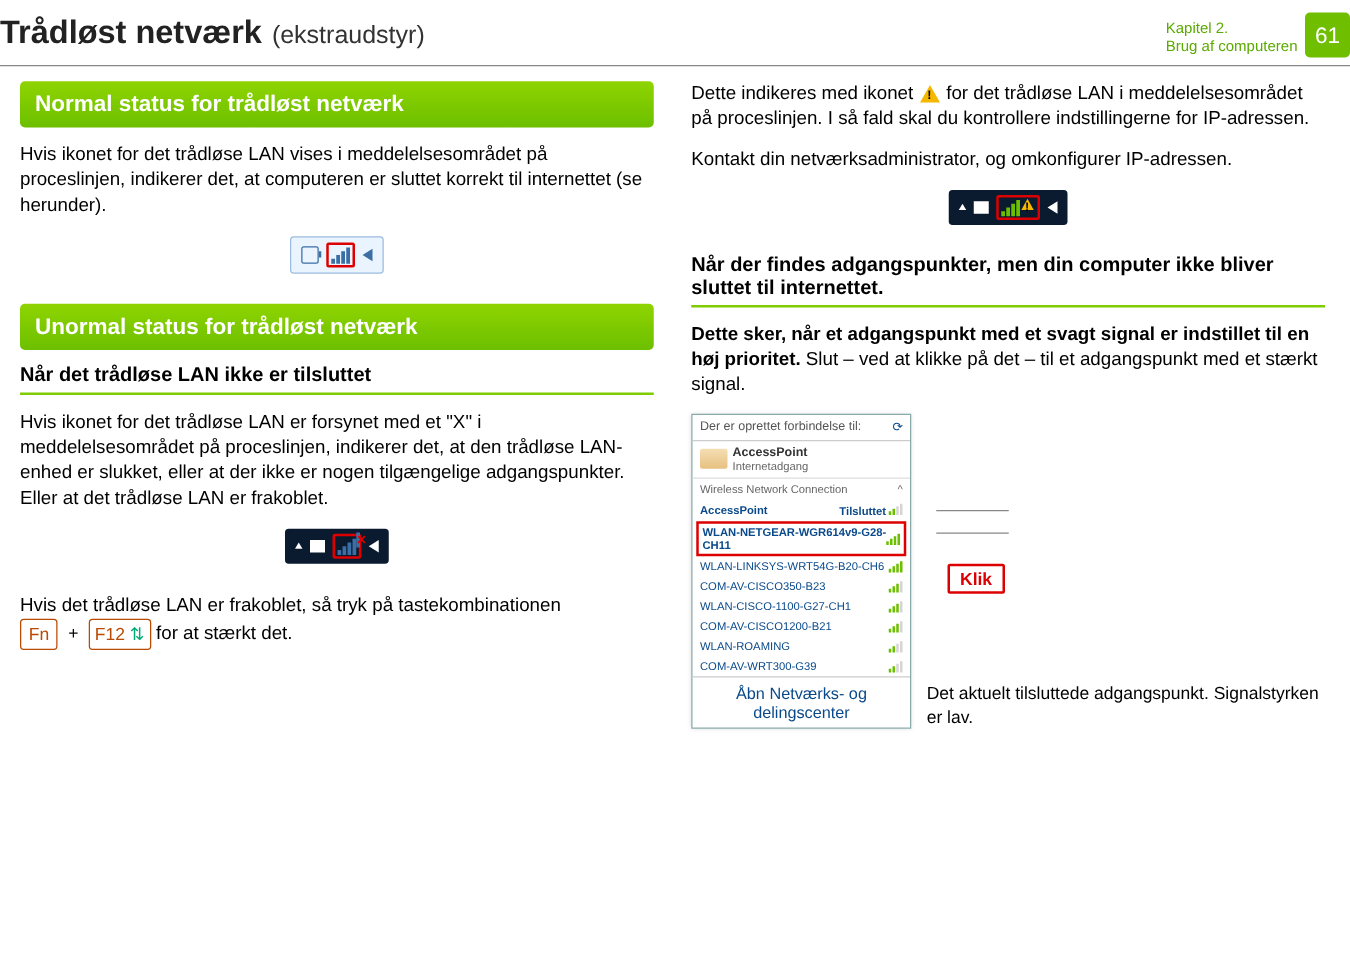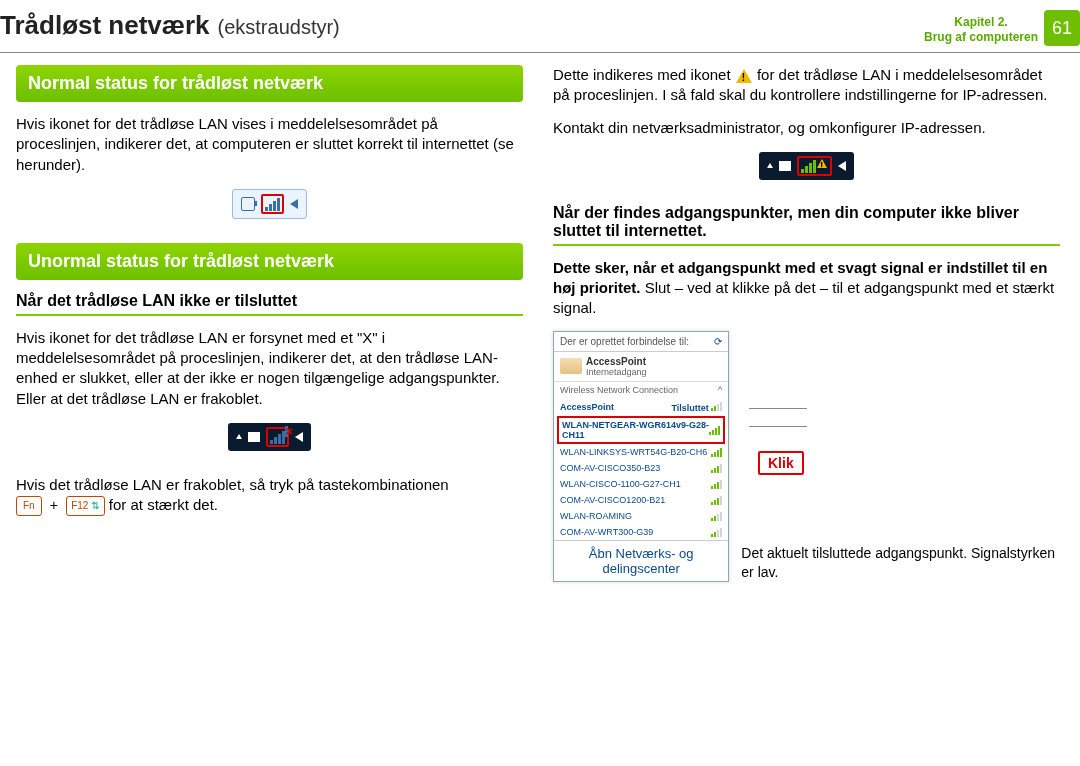--- a/index.html
+++ b/index.html
@@ -2,21 +2,21 @@
 <html><head>
 <meta charset="utf-8">
 <style>
   * { margin: 0; padding: 0; box-sizing: border-box; }
   body { font-family: Arial, Helvetica, sans-serif; width: 1080px; height: 766px; background: #fff; color: #000; position: relative; }
   .header { display: flex; align-items: flex-start; justify-content: space-between; padding: 10px 0 0 0; }
   .title-area { display: flex; align-items: baseline; gap: 8px; }
   .title-main { font-size: 26px; font-weight: 700; color: #222; }
   .title-sub { font-size: 20px; font-weight: 400; color: #333; }
   .header-right { display: flex; align-items: center; gap: 6px; }
-  .chapter-block { text-align: center; font-size: 12px; font-weight: 700; color: #5aaa00; line-height: 1.25; padding-top: 4px; }
+  .chapter-block { text-align: left; font-size: 12px; font-weight: 400; color: #5aaa00; line-height: 1.25; padding-top: 4px; }
   .page-badge { background: #6fbf00; color: #fff; width: 36px; height: 36px; border-radius: 4px; display: flex; align-items: center; justify-content: center; font-size: 18px; font-weight: 400; }
   .hr-top { border: none; border-top: 1px solid #888; margin: 6px 0 12px 0; }
 
   .page-body { display: flex; gap: 30px; padding: 0 20px 0 16px; }
   .col { width: 50%; }
 
   .section-bar { background: linear-gradient(#8fd400, #6cbf00); color: #fff; font-size: 18px; font-weight: 700; padding: 8px 12px; border-radius: 4px; margin-bottom: 12px; }
 
   p { font-size: 15px; line-height: 1.35; margin-bottom: 12px; }
 
@@ -36,21 +36,21 @@
   .signal-bars span:nth-child(4){height:13px;}
   .speaker-icon { width:0;height:0;border-top:5px solid transparent;border-bottom:5px solid transparent;border-right:8px solid #3a6ea5; position:relative; }
   .speaker-icon.white { border-right-color:#fff; }
   .redbox { border: 2px solid #d00; border-radius:2px; padding:1px 2px; display:inline-flex; }
   .red-x { color:#d00; font-weight:700; font-size:10px; position:relative; }
   .flag-icon { width:12px; height:10px; background:#fff; display:inline-block; }
   .arrow-up { width:0;height:0;border-left:3px solid transparent;border-right:3px solid transparent;border-bottom:5px solid #fff; display:inline-block; }
 
   .center-block { text-align:center; margin: 14px 0 24px 0; }
 
-  .key { display:inline-block; border:1px solid #b94a00; border-radius:3px; padding:2px 6px; font-size:10px; color:#b94a00; background:#fff; vertical-align:middle; }
+  .key { display:inline-block; border:1px solid #b94a00; border-radius:3px; padding:2px 6px; font-size:14px; color:#b94a00; background:#fff; vertical-align:middle; }
   .key.wifi { padding:2px 4px; }
   .plus { display:inline-block; margin:0 4px; font-size:14px; }
 
   .inline-warn { display:inline-flex; align-items:center; justify-content:center; width:18px; height:16px; vertical-align:middle; }
   .warn-triangle { width:0;height:0;border-left:8px solid transparent;border-right:8px solid transparent;border-bottom:14px solid #f5b800; position:relative; }
   .warn-triangle::after { content:"!"; position:absolute; left:-2px; top:2px; color:#000; font-size:10px; font-weight:700; }
 
   .popup-wrap { display:flex; align-items:flex-end; gap:12px; margin-top:8px; }
   .popup { width:196px; border:1px solid #8aa; background:#fff; font-size:10px; box-shadow:0 0 4px rgba(0,0,0,0.15); }
   .popup-header { display:flex; align-items:center; justify-content:space-between; padding:4px 6px; border-bottom:1px solid #ccc; color:#555; }

